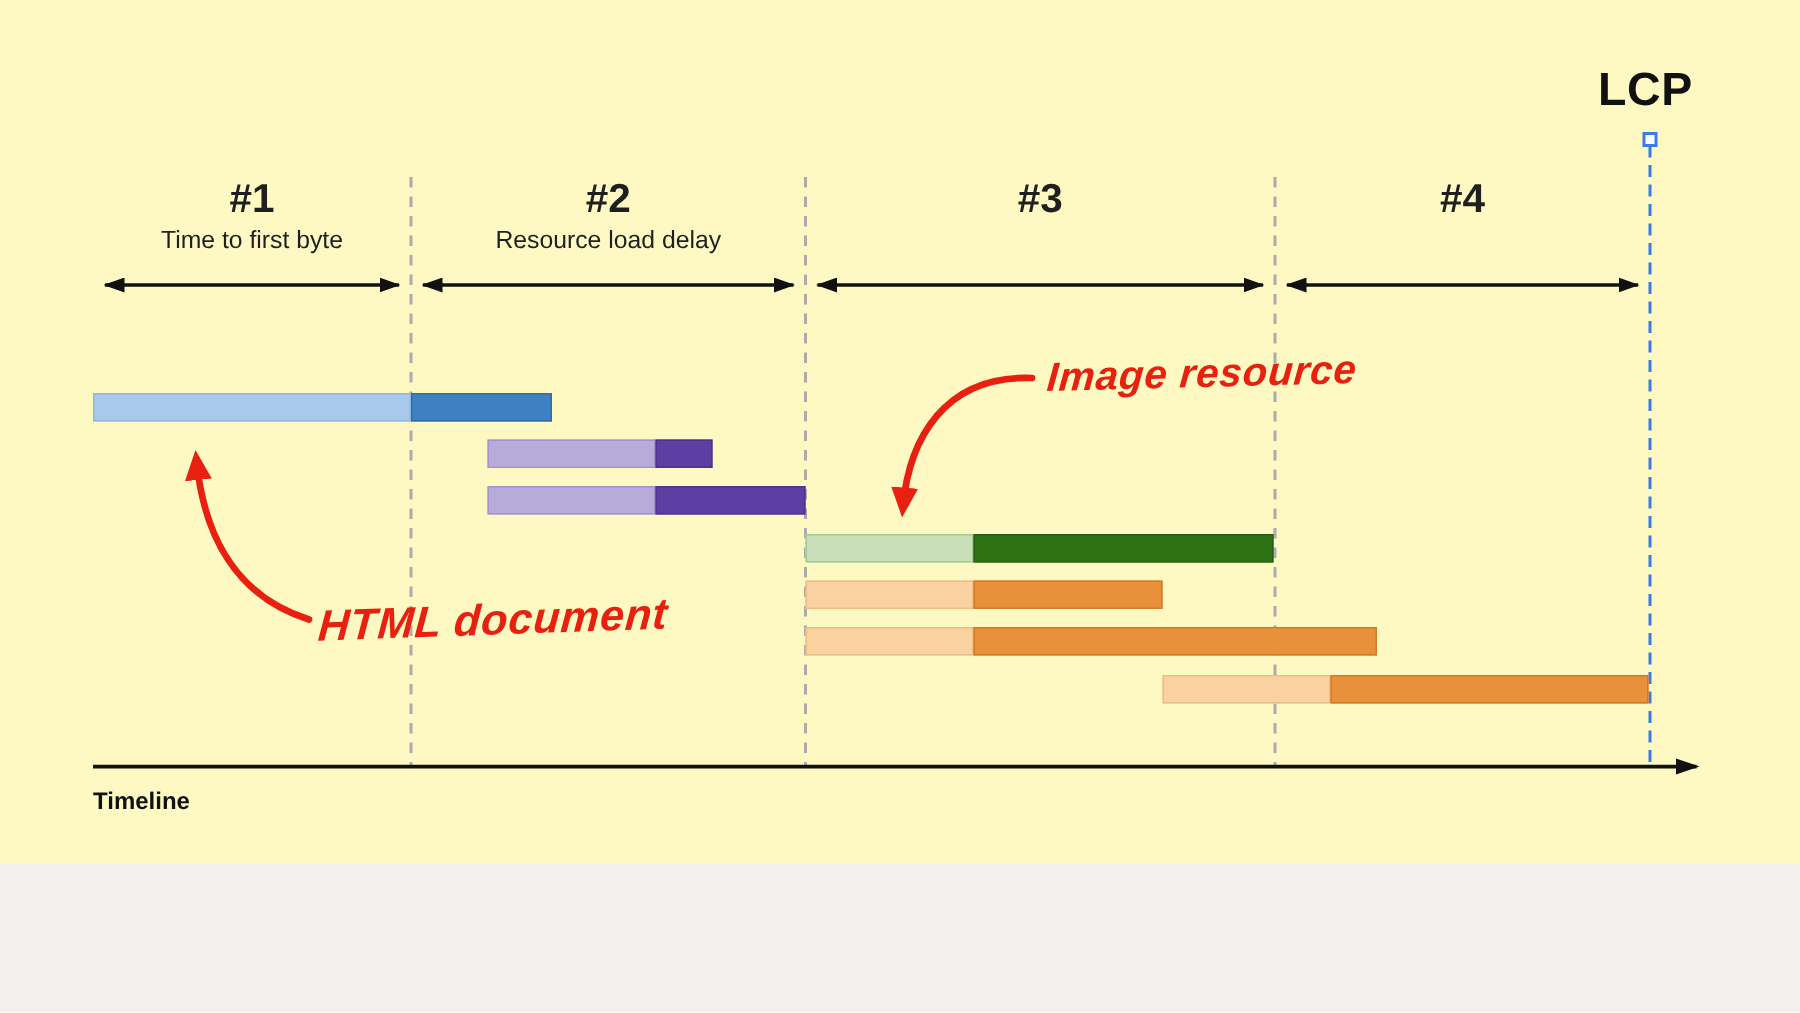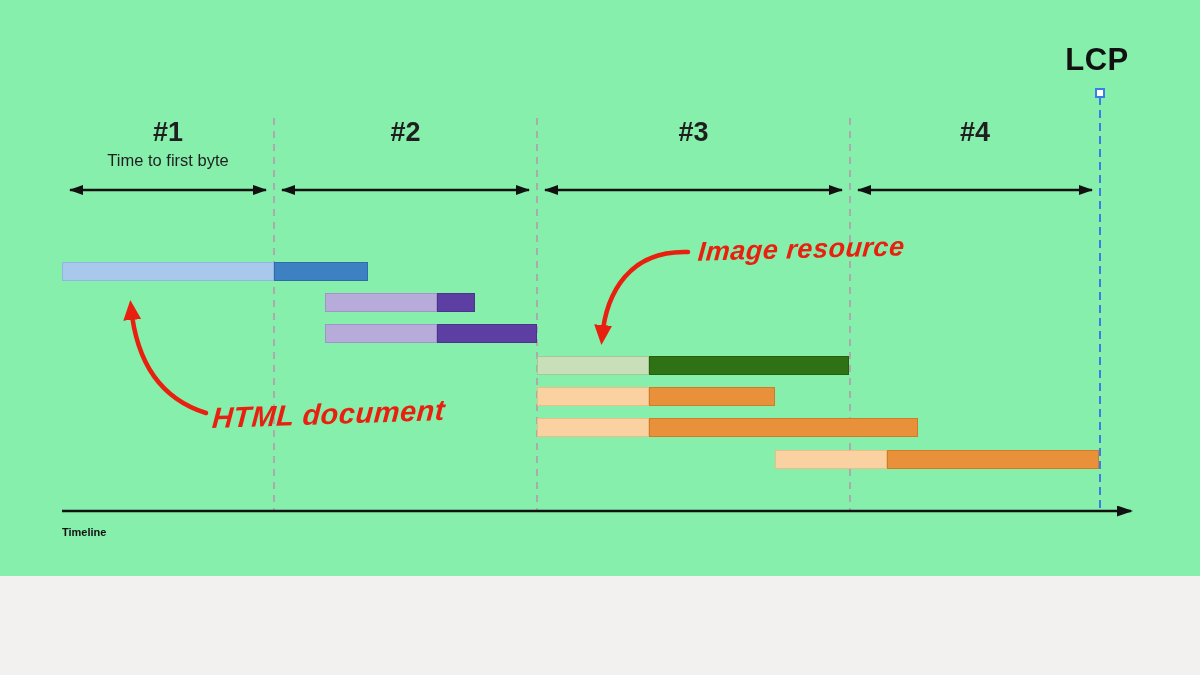--- a/index.html
+++ b/index.html
@@ -1,17 +1,17 @@
 <!DOCTYPE html>
 <html><head>
 <meta charset="utf-8">
 <style>
   html,body{margin:0;padding:0;background:#ffffff;}
   .canvas{
-    position:relative;width:1200px;height:675px;background:#86efac;
+    position:relative;width:1200px;height:675px;background:#fef9c3;
     font-family:"Liberation Sans",sans-serif;overflow:hidden;
   }
   svg.overlay{position:absolute;left:0;top:0;width:1200px;height:675px;pointer-events:none;}
 
   
   .section-header{position:absolute;top:116px;transform:translateX(-50%);text-align:center;color:#1f1f1f;white-space:nowrap;}
   .section-number{font-size:27px;font-weight:700;line-height:32px;}
   .section-label{font-size:16.5px;font-weight:500;line-height:24px;}
 
   
@@ -20,21 +20,21 @@
   
   .bar{position:absolute;display:flex;}
   .bar span{display:block;height:100%;box-sizing:border-box;}
 
   
   .annotation{position:absolute;font-style:italic;font-weight:700;white-space:nowrap;letter-spacing:.5px;}
   .annotation.html-doc{left:212px;top:398px;font-size:29px;transform:rotate(-2deg) skewX(-6deg);}
   .annotation.img-res{left:698px;top:234px;font-size:27px;transform:rotate(-1.5deg) skewX(-6deg);}
 
   
-  .timeline-label{position:absolute;left:62px;top:526px;font-size:11px;font-weight:700;color:#111;}
+  .timeline-label{position:absolute;left:62px;top:526px;font-size:16px;font-weight:700;color:#111;}
 
   
   .legend-strip{position:absolute;left:0;right:0;top:576px;bottom:0;background:#f2f1f0;}
 </style>
 </head>
 <body>
 
 <div class="canvas">
 
   <svg class="overlay" id="overlay-svg" viewBox="0 0 1200 675" xmlns="http://www.w3.org/2000/svg">
@@ -74,20 +74,21 @@
   </svg>
 
   <div class="lcp-label" id="lcp-label" style="left: 1097px;">LCP</div>
 
   <div class="section-header" id="sec-0" style="left: 168px;">
     <div class="section-number">#1</div>
     <div class="section-label">Time to first byte</div>
   </div>
   <div class="section-header" id="sec-1" style="left: 405.5px;">
     <div class="section-number">#2</div>
+    <div class="section-label">Resource load delay</div>
   </div>
   <div class="section-header" id="sec-2" style="left: 693.5px;">
     <div class="section-number">#3</div>
   </div>
   <div class="section-header" id="sec-3" style="left: 975px;">
     <div class="section-number">#4</div>
   </div>
 
   <div id="bars-layer">
       <div class="bar" style="left: 62px; top: 262px; height: 19px;">

